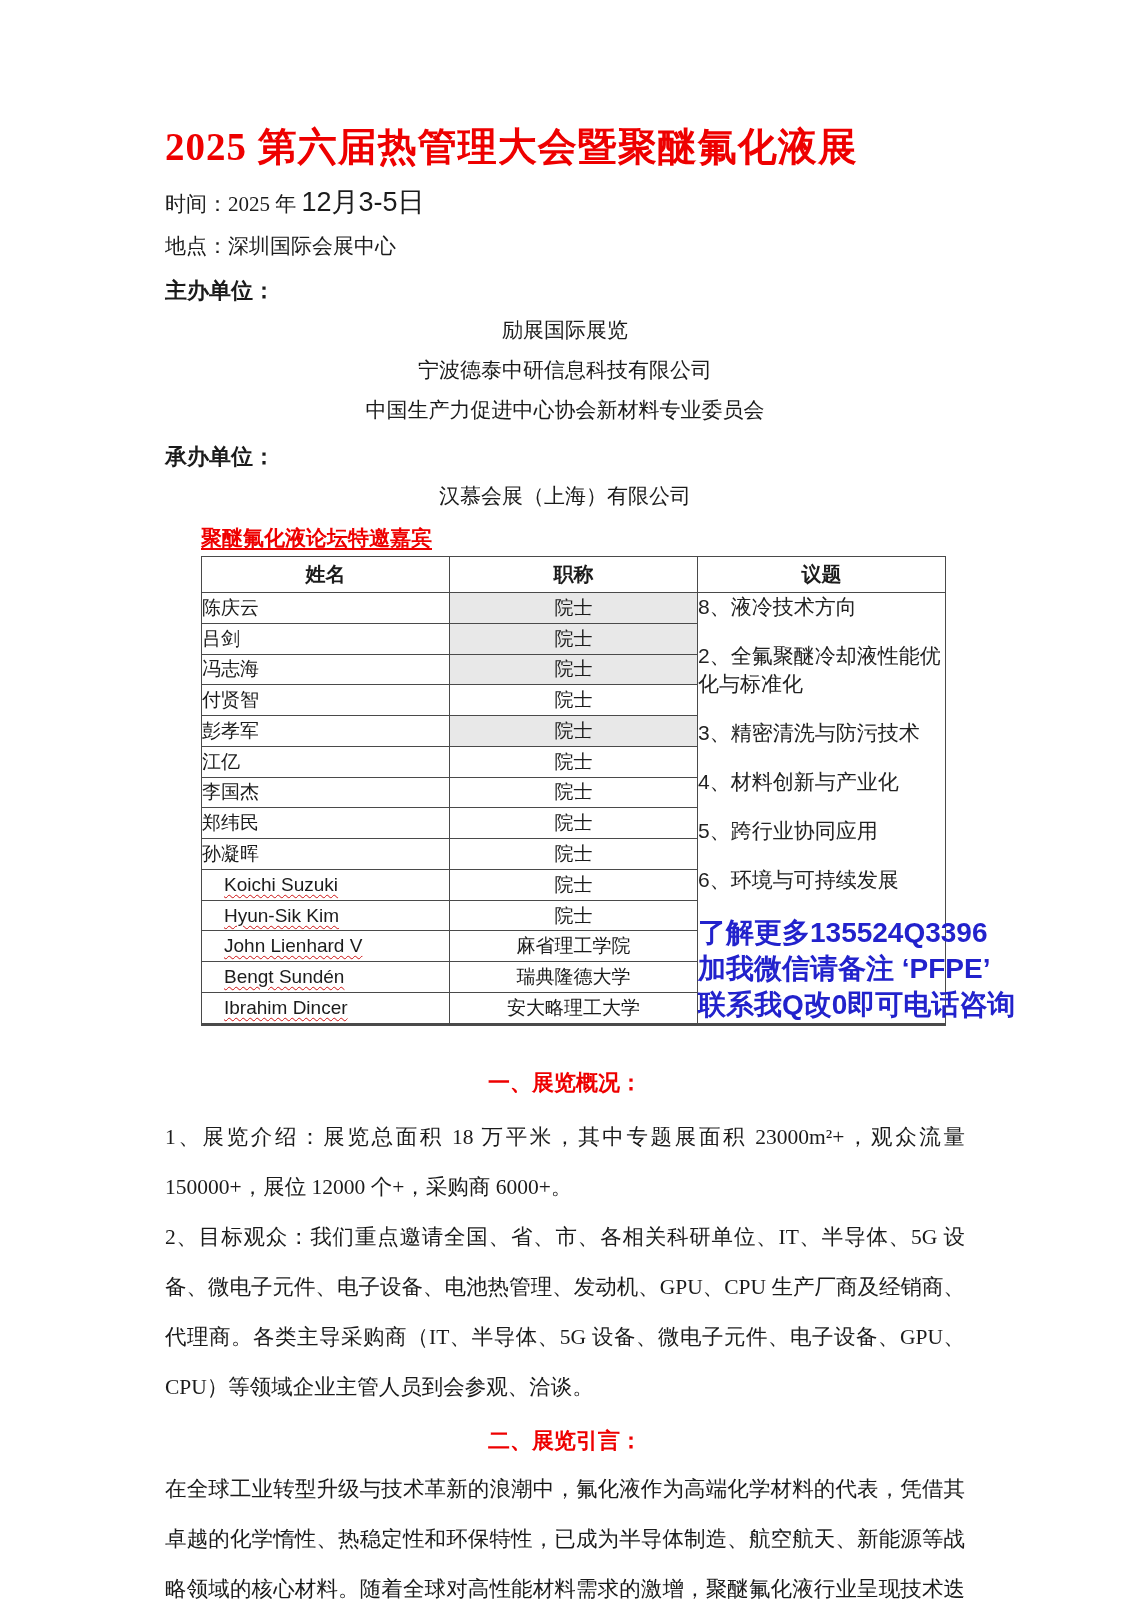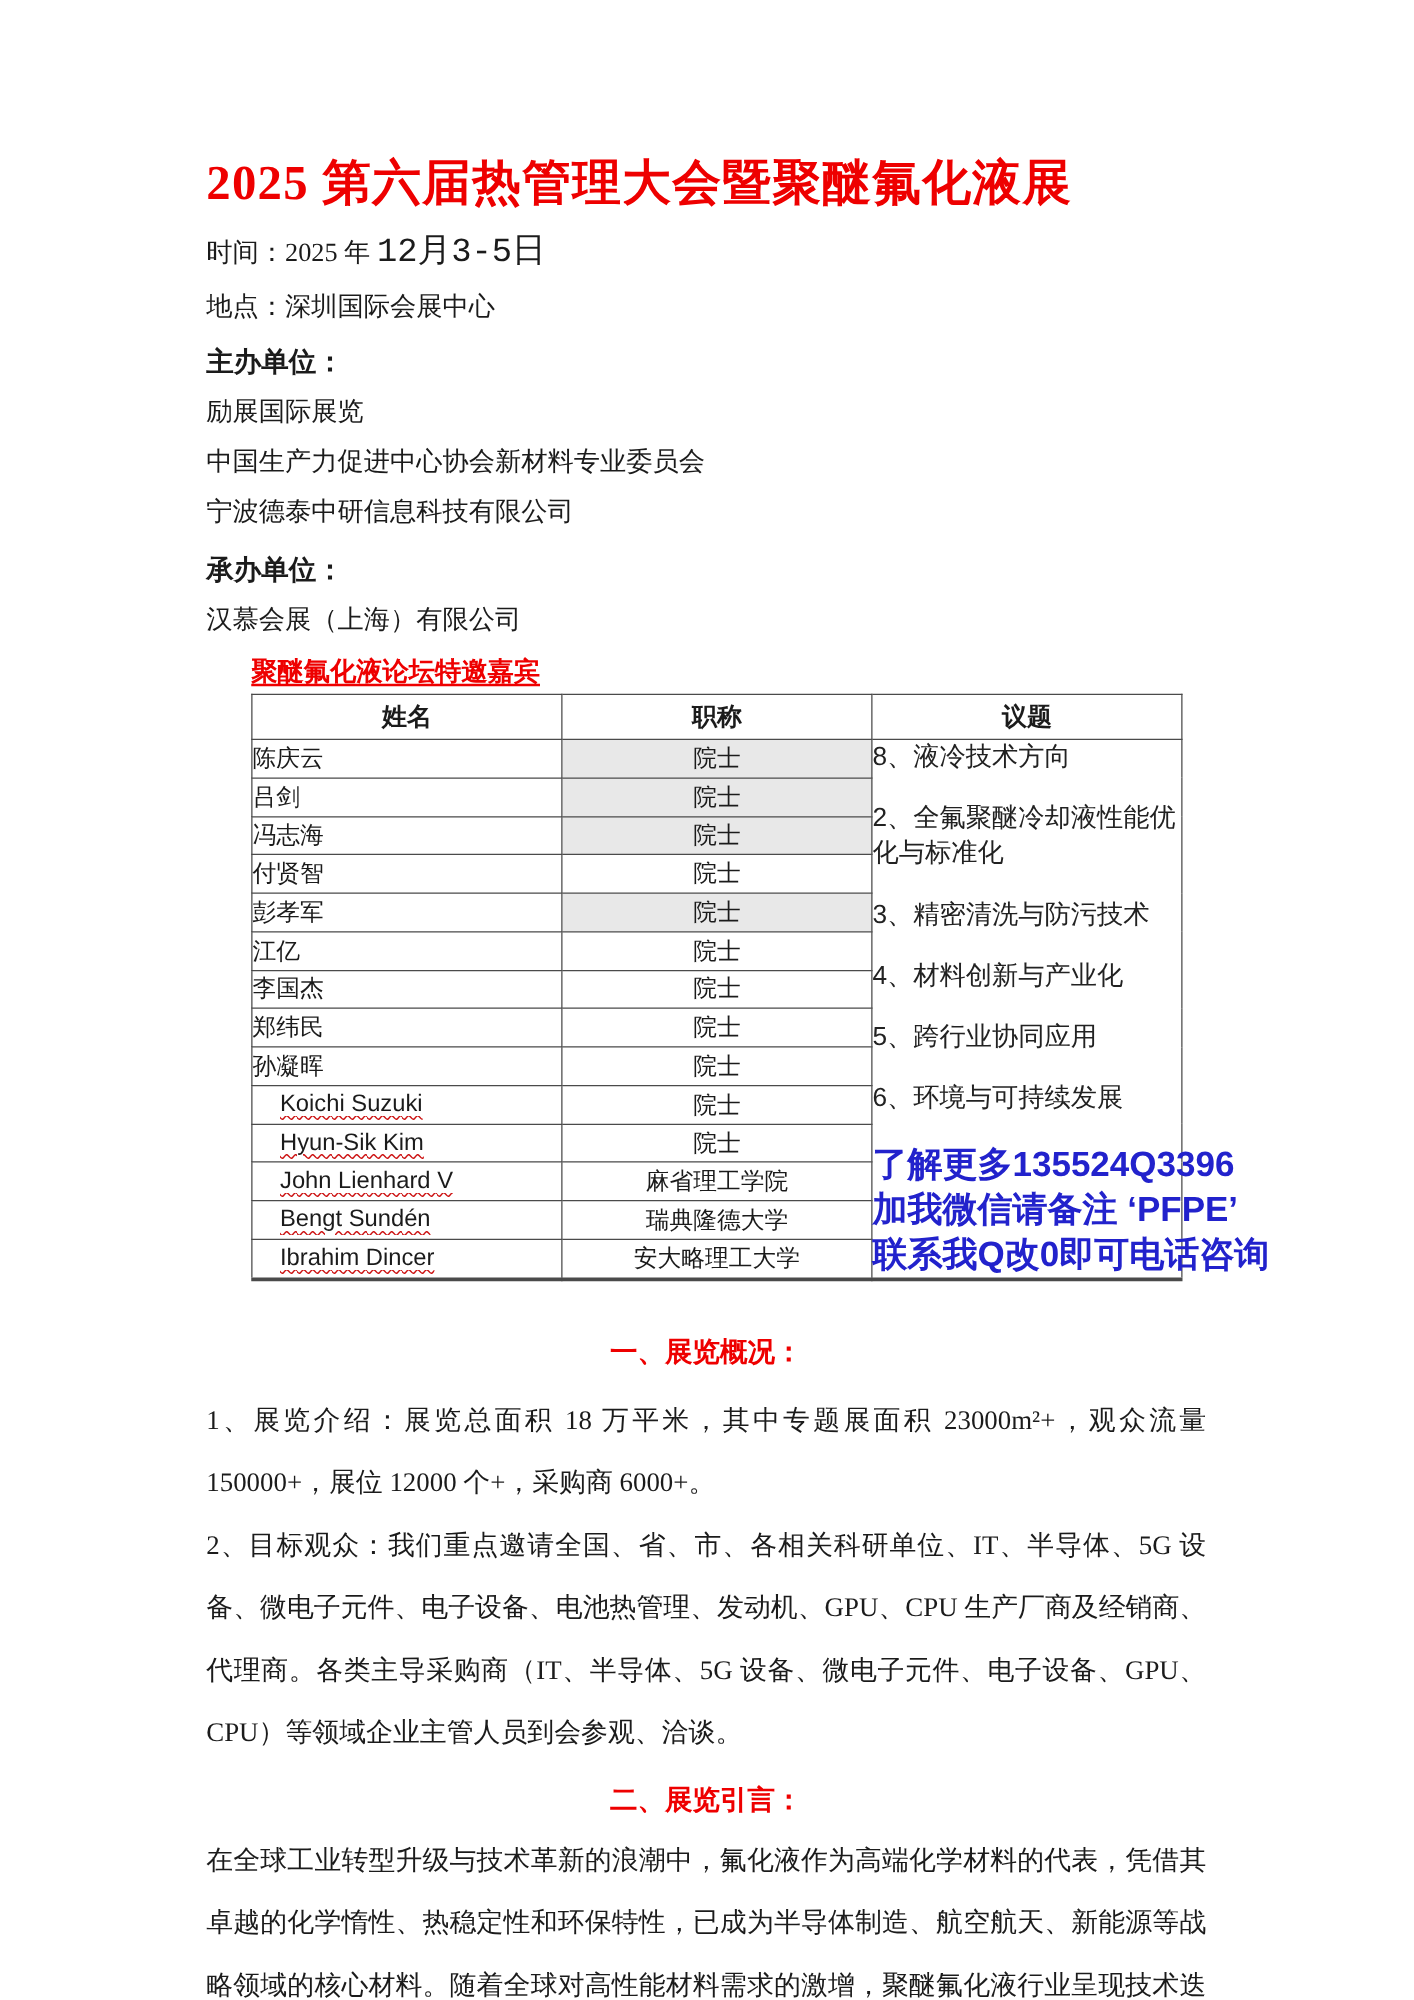--- a/index.html
+++ b/index.html
@@ -24,23 +24,23 @@
     margin:0;
     font-size:39px;
     line-height:50px;
     font-weight:700;
     color:var(--red);
     letter-spacing:1px;
     white-space:nowrap;
   }
   .info-line{margin:12px 0 0;font-size:21px;line-height:36px;}
   .info-line.venue{margin-top:6px;}
-  .big-date{font-size:27px;font-family:Liberation Mono, monospace;}
+  .big-date{font-size:27px;font-family:Liberation Sans, sans-serif;}
   .bold-label{margin:8px 0 0;font-size:22px;line-height:38px;font-weight:700;}
-  .org-line{margin:0;font-size:21px;line-height:40px;}
+  .org-line{margin:0;font-size:21px;line-height:40px;text-align:center;}
   .table-title{
     margin:8px 0 4px 36px;
     font-size:21px;
     line-height:28px;
     font-weight:700;
     color:var(--red);
     text-decoration:underline;
     text-decoration-thickness:2px;
     text-underline-offset:3px;
   }
@@ -124,22 +124,22 @@
 <div class="page">
 
   <h1 class="doc-title">2025 第六届热管理大会暨聚醚氟化液展</h1>
 
   <p class="info-line"><span>时间：2025 年 </span><span class="big-date">12月3-5日</span></p>
 
   <p class="info-line venue">地点：深圳国际会展中心</p>
 
   <p class="bold-label">主办单位：</p>
   <p class="org-line">励展国际展览</p>
+  <p class="org-line">宁波德泰中研信息科技有限公司</p>
   <p class="org-line">中国生产力促进中心协会新材料专业委员会</p>
-  <p class="org-line">宁波德泰中研信息科技有限公司</p>
 
   <p class="bold-label">承办单位：</p>
   <p class="org-line">汉慕会展（上海）有限公司</p>
 
   <p class="table-title">聚醚氟化液论坛特邀嘉宾</p>
 
   <table class="guests">
     <thead>
       <tr>
         <th>姓名</th>

